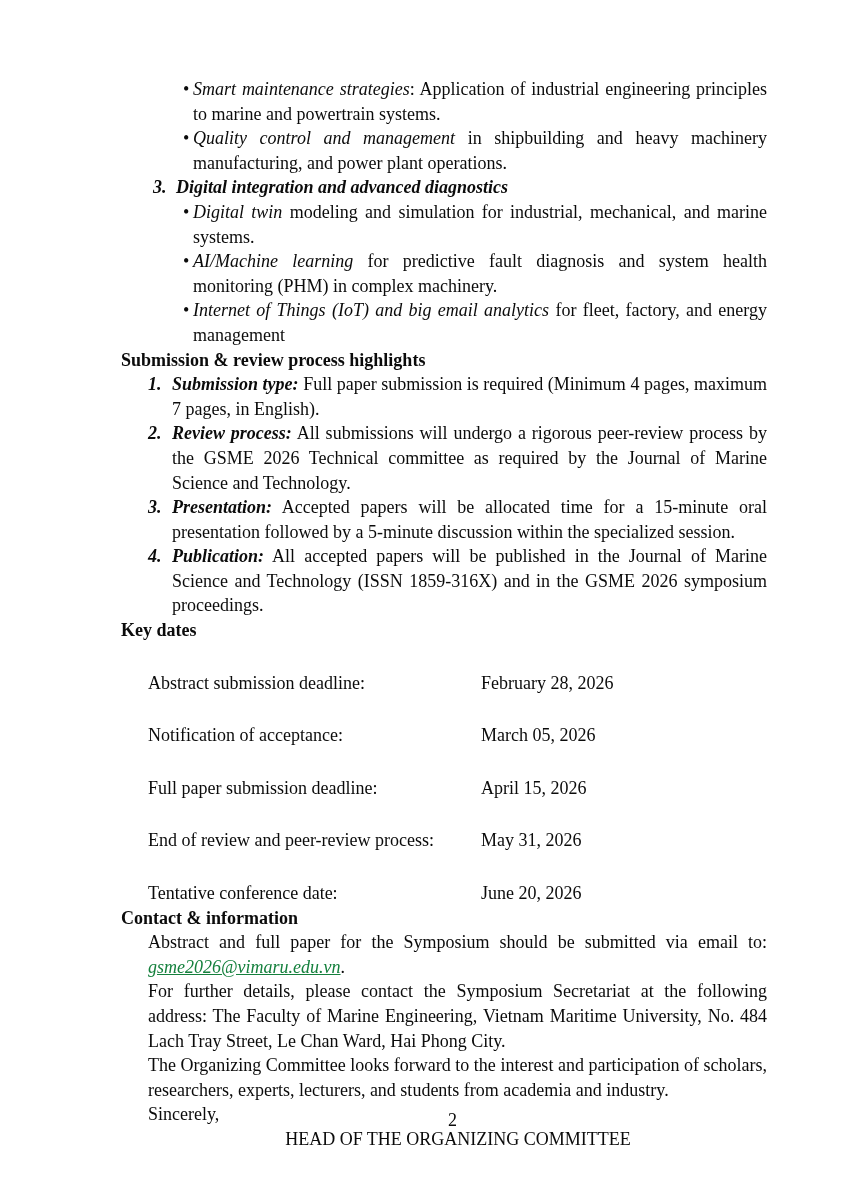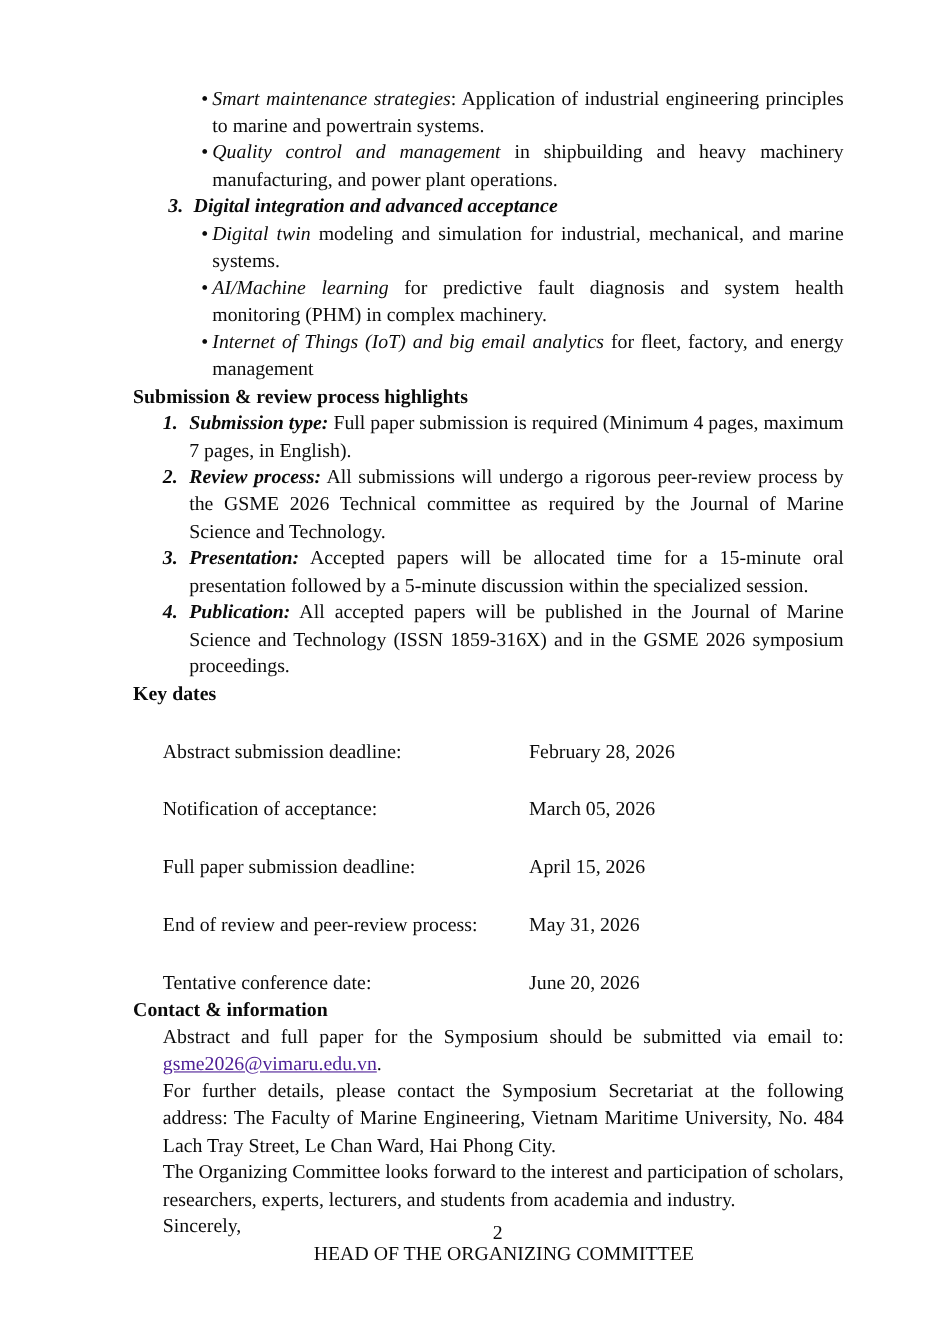--- a/index.html
+++ b/index.html
@@ -39,21 +39,21 @@
 
   
   .daterow { padding-left: 27px; }
   .dlabel { display: inline-block; width: 333px; margin-top: 28px; }
   .dval { font-weight: normal; }
 
   
   .para { padding-left: 27px; text-align: justify; }
   .noj { text-align: left; }
 
-  .link { color: #4c1d95; text-decoration: underline; cursor: pointer; }
+  .link { color: #15803d; text-decoration: underline; cursor: pointer; font-style: italic; }
 
   
   .sig { text-align: center; padding-left: 28px; }
 
   .pageno {
     position: absolute;
     left: 0; top: 1108px;
     width: 100%;
     text-align: center;
     padding-left: 57px;
@@ -67,21 +67,21 @@
 
     <p class="bullet">
       <span class="bul">•</span><span class="it">Smart maintenance strategies</span><span>: Application of industrial engineering principles to marine and powertrain systems.</span>
     </p>
 
     <p class="bullet">
       <span class="bul">•</span><span class="it">Quality control and management</span><span> in shipbuilding and heavy machinery manufacturing, and power plant operations.</span>
     </p>
 
     <p class="num-heading">
-      <span class="num">3.</span><span>Digital integration and advanced acceptance</span>
+      <span class="num">3.</span><span>Digital integration and advanced diagnostics</span>
     </p>
 
     <p class="bullet">
       <span class="bul">•</span><span class="it">Digital twin</span><span> modeling and simulation for industrial, mechanical, and marine systems.</span>
     </p>
 
     <p class="bullet">
       <span class="bul">•</span><span class="it">AI/Machine learning</span><span> for predictive fault diagnosis and system health monitoring (PHM) in complex machinery.</span>
     </p>
 

